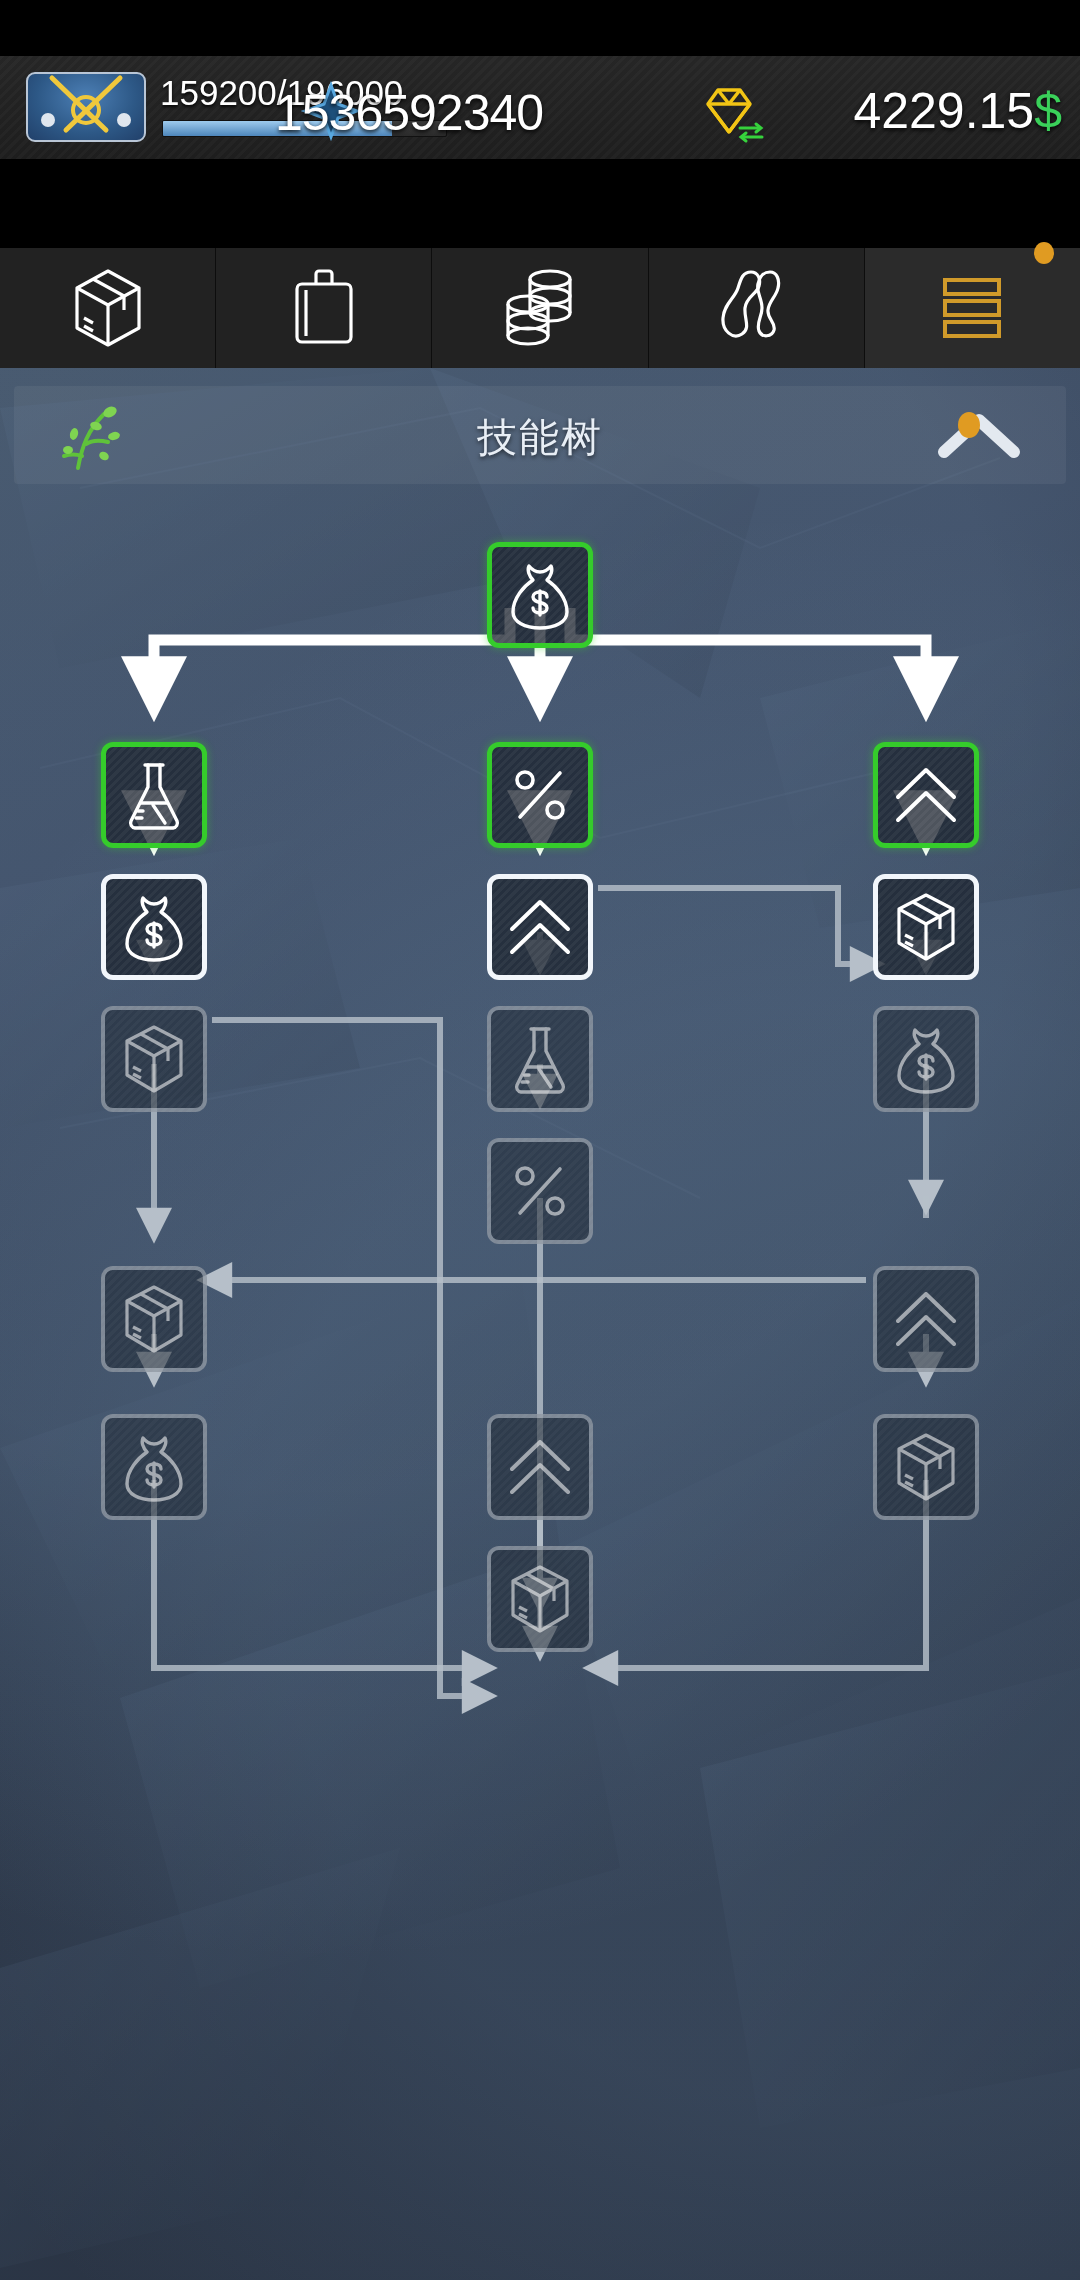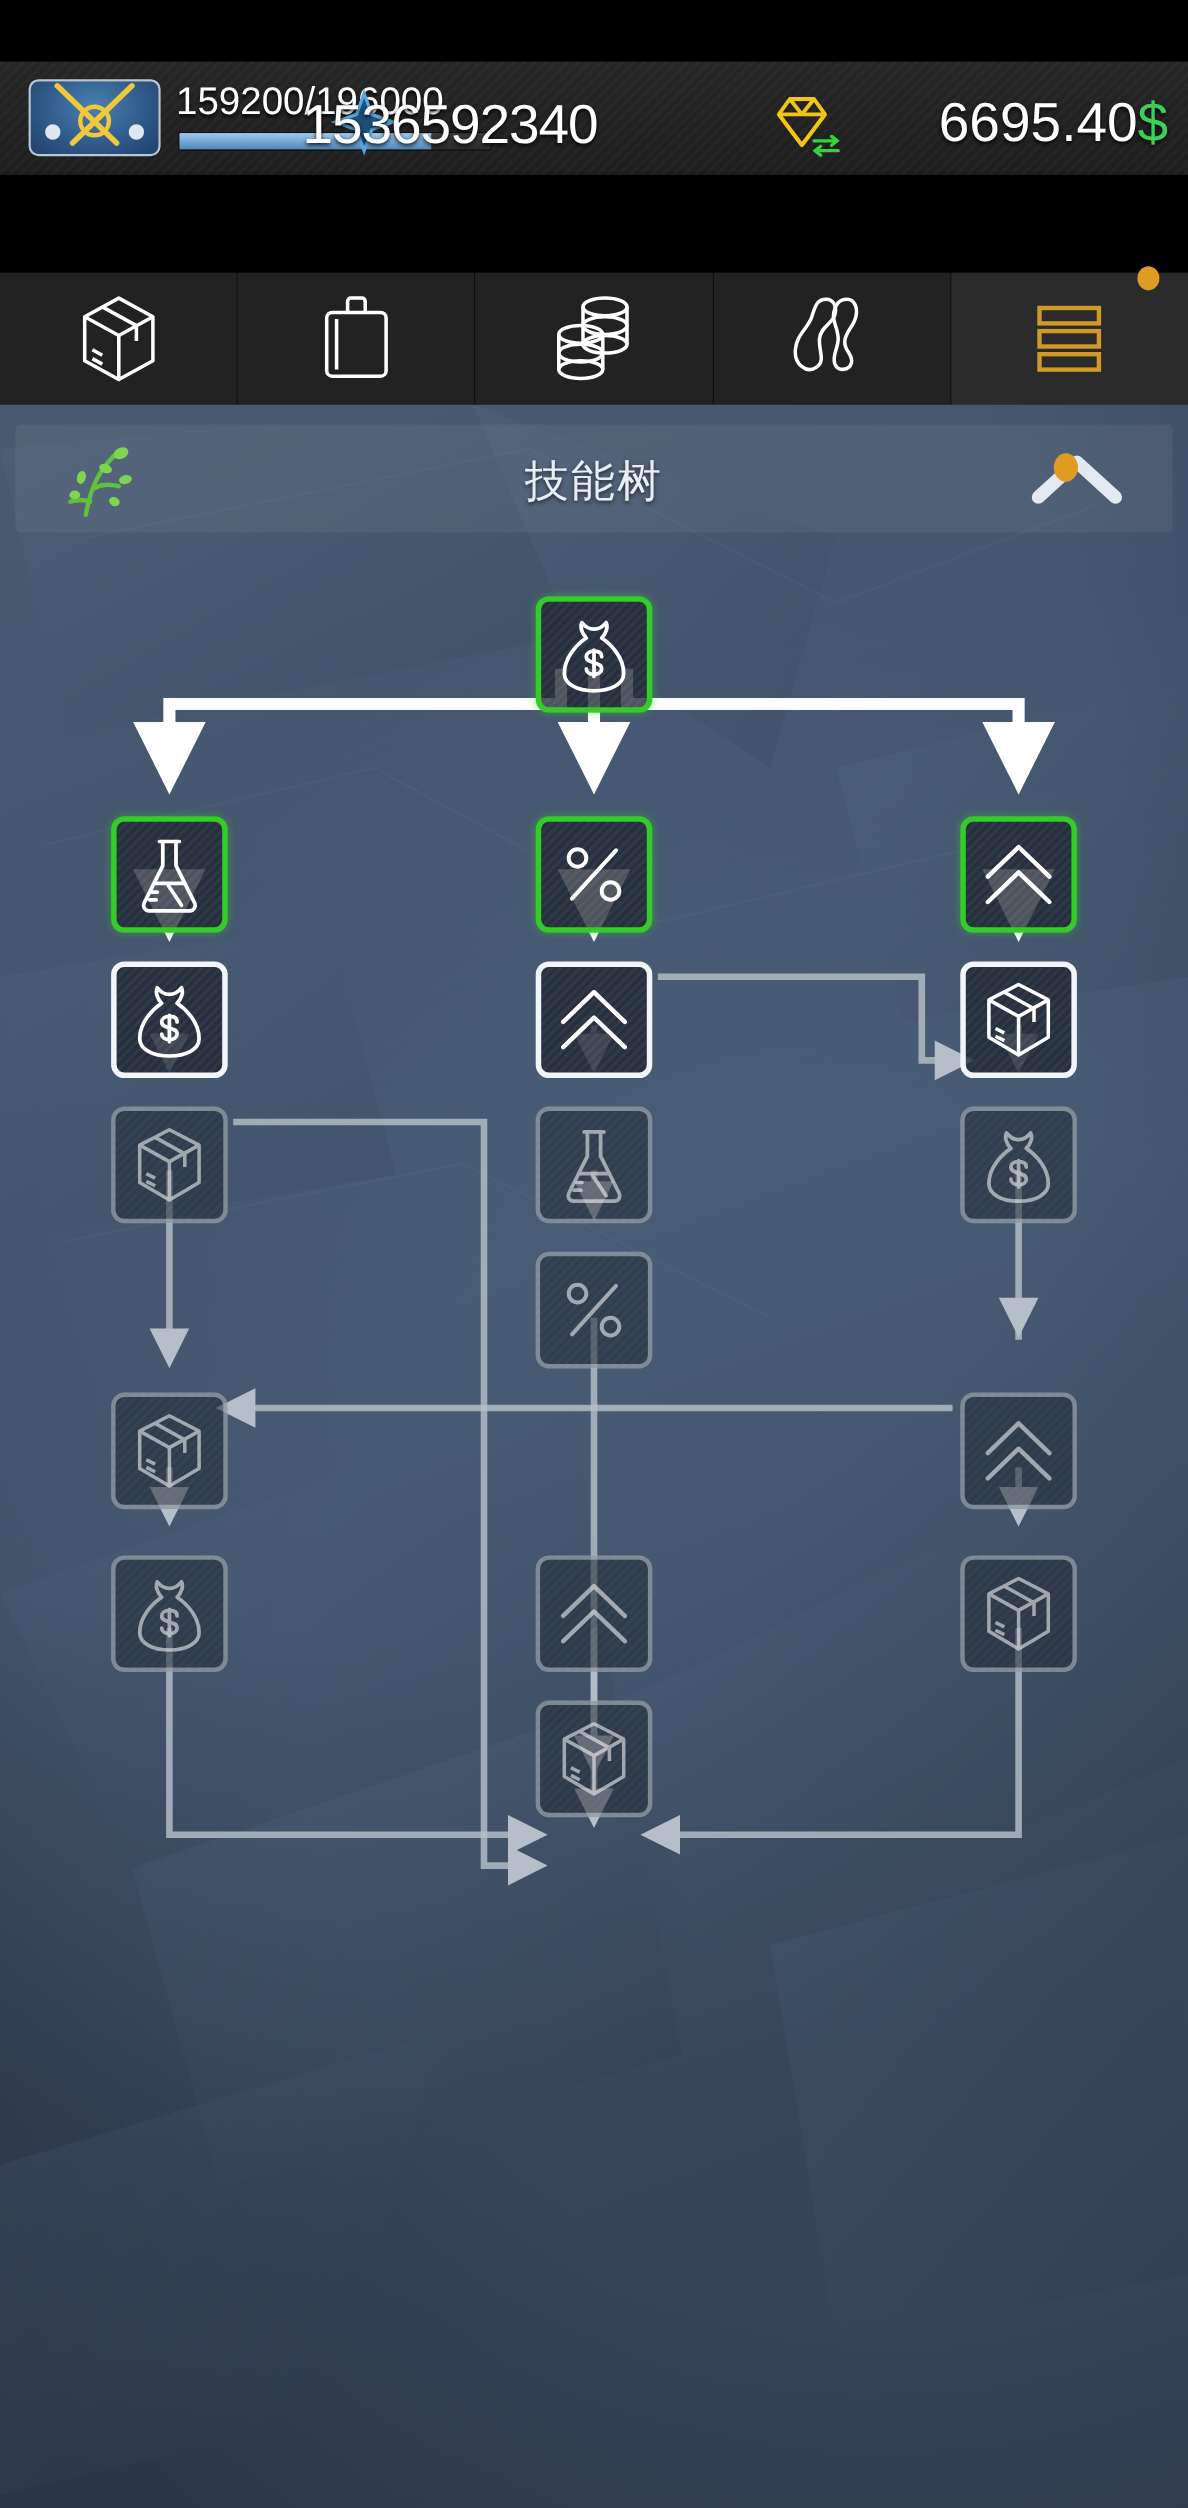--- a/index.html
+++ b/index.html
@@ -180,21 +180,21 @@
           <g stroke="#36d23c" stroke-width="3" fill="none" stroke-linecap="round">
             <path d="M4 8 H24"></path>
               <path d="M20 4 L25 8 L20 12"></path>
             <path d="M26 17 H6"></path>
               <path d="M10 13 L5 17 L10 21"></path>
           </g>
         </svg>
       </div>
     </div>
 
-    <div class="cash"><span>6695.40</span><span class="sym">$</span></div>
+    <div class="cash"><span>4229.15</span><span class="sym">$</span></div>
   </div>
 
   <div class="nav">
 
     <div class="nav-cell">
       <svg width="74" height="84" viewBox="0 0 74 84">
         <g fill="none" stroke="#fff" stroke-width="3.2" stroke-linejoin="round">
           <path d="M37 5 L68 22 L68 62 L37 79 L6 62 L6 22 Z"></path>
           <path d="M6 22 L37 39 L68 22"></path>
             <path d="M37 39 L37 79"></path>

